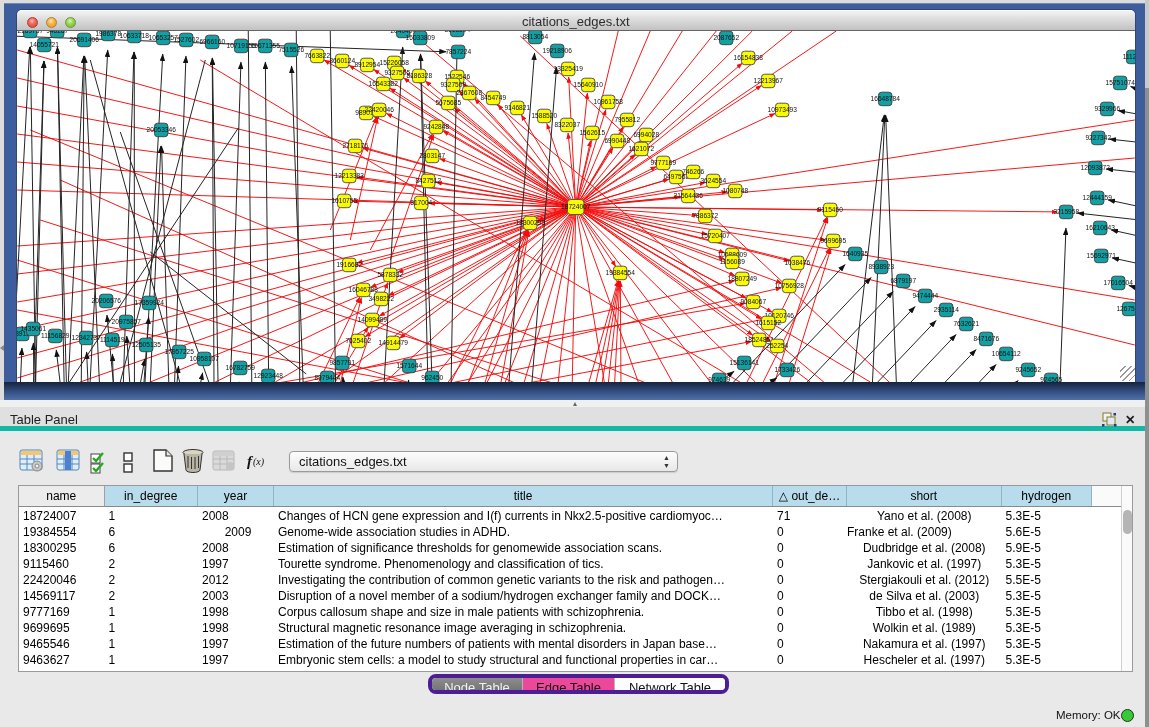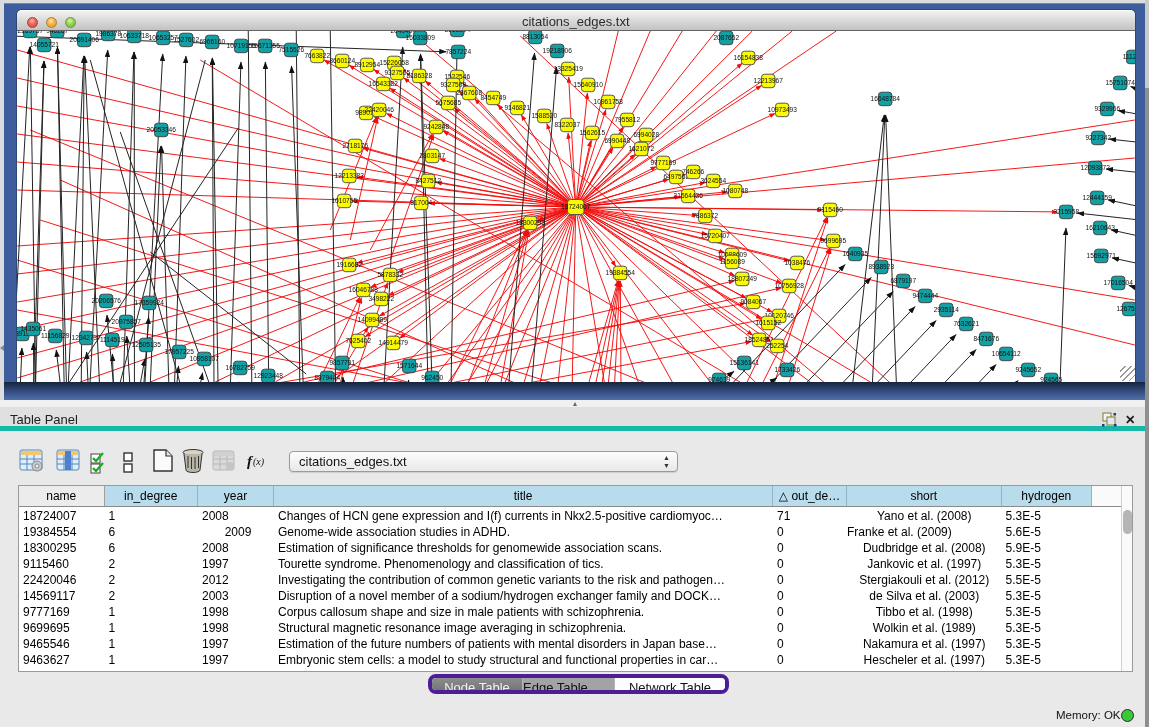--- a/index.html
+++ b/index.html
@@ -684,21 +684,21 @@
         <div class="td" style="left:986.5px;width:86.5px;text-align:left">5.3E-5</div>
       </div>
     </div>
   <div style="position:absolute;left:1102px;top:0;width:11px;height:185px;background:#fafafa;border-left:1px solid #d0d0d0">
     <div style="position:absolute;left:1px;top:24px;width:9px;height:24px;border-radius:5px;background:#b5b5b5"></div>
   </div>
 </div>
 
 <div style="position:absolute;left:428px;top:674px;height:20px;display:flex;font-size:13px;border:4px solid #4c1d95;border-radius:8px;overflow:hidden;background:#fff">
   <div style="width:90px;background:linear-gradient(#8d8d8d,#757575);color:#f2f2f2;text-align:center;line-height:19px">Node Table</div>
-  <div style="width:92px;background:#a3a3a3;color:#111;line-height:19px;border-left:1px solid #b5b5b5">Edge Table</div>
+  <div style="width:92px;background:#ec4899;color:#111;text-align:center;line-height:19px;border-left:1px solid #b5b5b5">Edge Table</div>
   <div style="width:111px;background:#fdfdfd;color:#111;text-align:center;line-height:19px;border-left:1px solid #b5b5b5">Network Table</div>
 </div>
 
 <div style="position:absolute;left:1056px;top:709px;font-size:11.5px;color:#111">Memory: OK</div>
 <div style="position:absolute;left:1121px;top:709px;width:13px;height:13px;border-radius:50%;background:#35cb35;border:1.5px solid #2b2b2b"></div>
 
 <div style="position:absolute;left:1145px;top:0;width:4px;height:727px;background:#8f8f8f"></div>
 <div style="position:absolute;left:1145px;top:0;width:4px;height:88px;background:#c9c9c9"></div>
 <div style="position:absolute;left:0;top:345px;width:0;height:0;border-top:3px solid transparent;border-bottom:3px solid transparent;border-right:4px solid #888"></div>
 <style>

